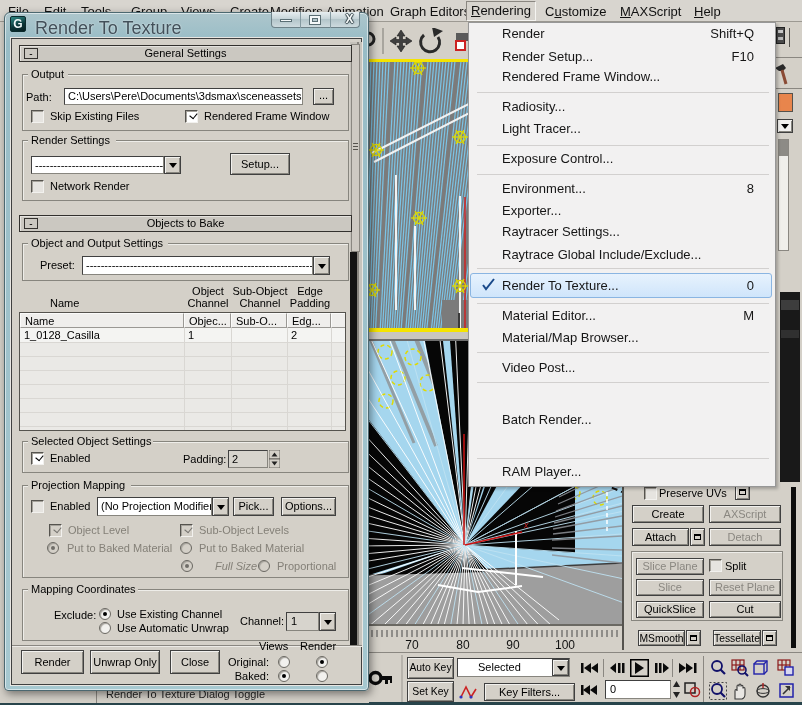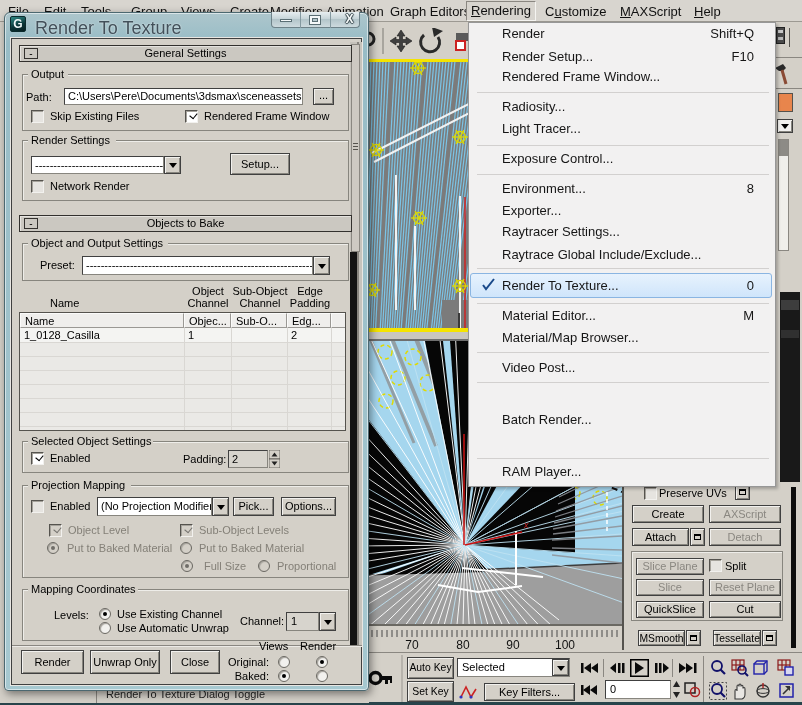--- a/index.html
+++ b/index.html
@@ -538,21 +538,21 @@
     <g fill="#0a0a0a">
       <circle cx="6.5" cy="26" r="5.5" fill="none" stroke="#0a0a0a" stroke-width="3.4"></circle>
       <rect x="12" y="24" width="11" height="4"></rect>
       <rect x="16" y="28" width="3" height="4"></rect>
       <rect x="21" y="28" width="2" height="3"></rect>
     </g>
     <line x1="33" y1="3" x2="33" y2="50" stroke="#9a9791" stroke-width="1"></line>
   </svg>
 <div class="btn" style="left:407px;top:657px;width:47px;height:22px;line-height:20px;font-size:10.4px;">Auto Key</div>
 <div class="btn" style="left:407px;top:681px;width:47px;height:21px;line-height:19px;font-size:10.4px;">Set Key</div>
-<div class="fld" style="left:457px;top:658px;width:113px;height:19px;line-height:17px;padding-left:4px;">Selected</div>
+<div class="fld" style="left:457px;top:658px;width:113px;height:19px;line-height:17px;padding-left:20px;">Selected</div>
 <div class="cmb-a" style="left:552px;top:659px;width:17px;height:17px;"></div>
 <svg class="abs" style="left:459px;top:684px;" width="20" height="17">
     <polyline points="2,13 7,3 12,13 17,5" fill="none" stroke="#cc2222" stroke-width="1.6"></polyline>
     <circle cx="2" cy="13" r="1.6" fill="#3333bb"></circle>
     <circle cx="12" cy="13" r="1.6" fill="#3333bb"></circle>
   </svg>
 <div class="btn" style="left:484px;top:683px;width:91px;height:18px;line-height:16px;">Key Filters...</div>
 <svg class="abs" style="left:580px;top:661px;" width="20" height="14">
     <rect x="1" y="2" width="2.5" height="10" fill="#0a0a0a"></rect>
     <polygon points="11,2 11,12 4,7.0" fill="#0a0a0a"></polygon>
@@ -809,26 +809,26 @@
     <div class="btn" style="left:277px;top:485px;width:55px;height:19px;line-height:17px;">Options...</div>
     <div class="cb chk dis" style="left:45px;top:512px;width:13px;height:13px;"></div>
     <div class="abs gray" style="left:64px;top:512px;width:80px;height:13px;font-size:11px;">Object Level</div>
     <div class="cb chk dis" style="left:176px;top:512px;width:13px;height:13px;"></div>
     <div class="abs gray" style="left:195px;top:512px;width:100px;height:13px;font-size:11px;">Sub-Object Levels</div>
     <div class="rad sel dis" style="left:43px;top:530px;width:12px;height:12px;"></div>
     <div class="abs gray" style="left:63px;top:530px;width:110px;height:13px;font-size:11px;">Put to Baked Material</div>
     <div class="rad dis" style="left:176px;top:530px;width:12px;height:12px;"></div>
     <div class="abs gray" style="left:195px;top:530px;width:110px;height:13px;font-size:11px;">Put to Baked Material</div>
     <div class="rad sel dis" style="left:177px;top:548px;width:12px;height:12px;"></div>
-    <div class="abs gray" style="left:200px;top:548px;width:50px;height:13px;font-size:11px;">Full Size</div>
+    <div class="abs gray" style="left:211px;top:548px;width:50px;height:13px;font-size:11px;font-style:italic;">Full Size</div>
     <div class="rad dis" style="left:254px;top:548px;width:12px;height:12px;"></div>
     <div class="abs gray" style="left:273px;top:548px;width:70px;height:13px;font-size:11px;">Proportional</div>
     <div class="grp" style="left:18px;top:577px;width:327px;height:52px;"></div>
     <div class="glbl" style="left:24px;top:571px;width:110px;height:12px;">Mapping Coordinates</div>
-    <div class="abs" style="left:50px;top:597px;width:40px;height:13px;font-size:11px;">Levels:</div>
+    <div class="abs" style="left:50px;top:597px;width:40px;height:13px;font-size:11px;">Exclude:</div>
     <div class="rad sel" style="left:95px;top:596px;width:12px;height:12px;"></div>
     <div class="abs" style="left:113px;top:596px;width:110px;height:13px;font-size:11px;">Use Existing Channel</div>
     <div class="rad" style="left:95px;top:610px;width:12px;height:12px;"></div>
     <div class="abs" style="left:113px;top:610px;width:115px;height:13px;font-size:11px;">Use Automatic Unwrap</div>
     <div class="abs" style="left:236px;top:603px;width:46px;height:13px;font-size:11px;">Channel:</div>
     <div class="fld" style="left:282px;top:600px;width:33px;height:19px;line-height:17px;padding-left:4px;background:#d7d4cd;">1</div>
     <div class="cmb-a" style="left:315px;top:600px;width:17px;height:19px;"></div>
     <div class="abs" style="left:8px;top:633px;width:350px;height:1px;background:#8a8781;"></div>
     <div class="abs" style="left:8px;top:634px;width:350px;height:1px;background:#eceae6;"></div>
     <div class="btn" style="left:17px;top:638px;width:63px;height:24px;line-height:22px;">Render</div>

